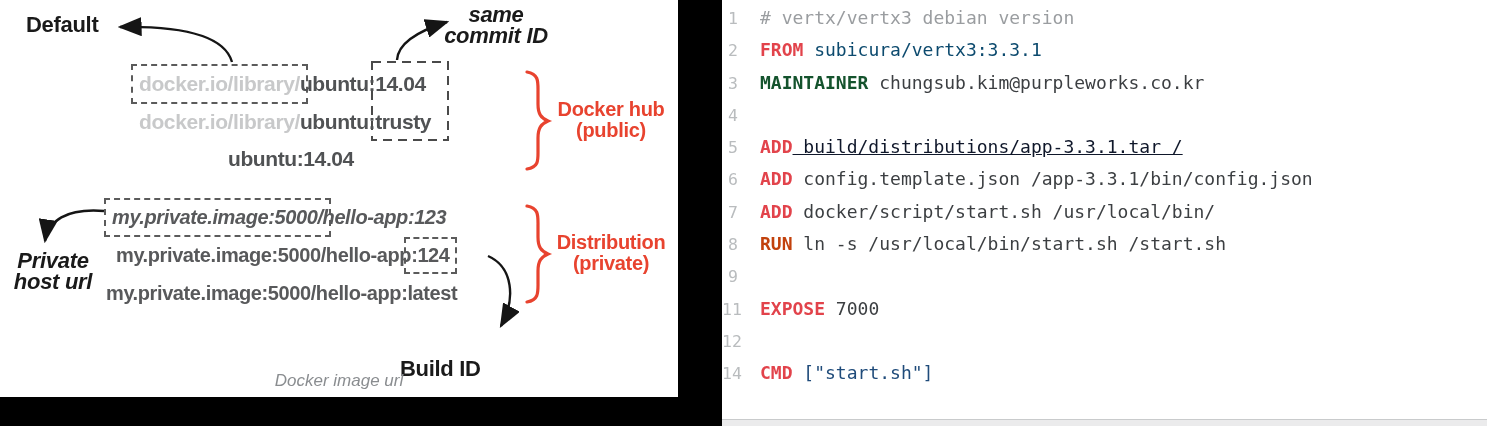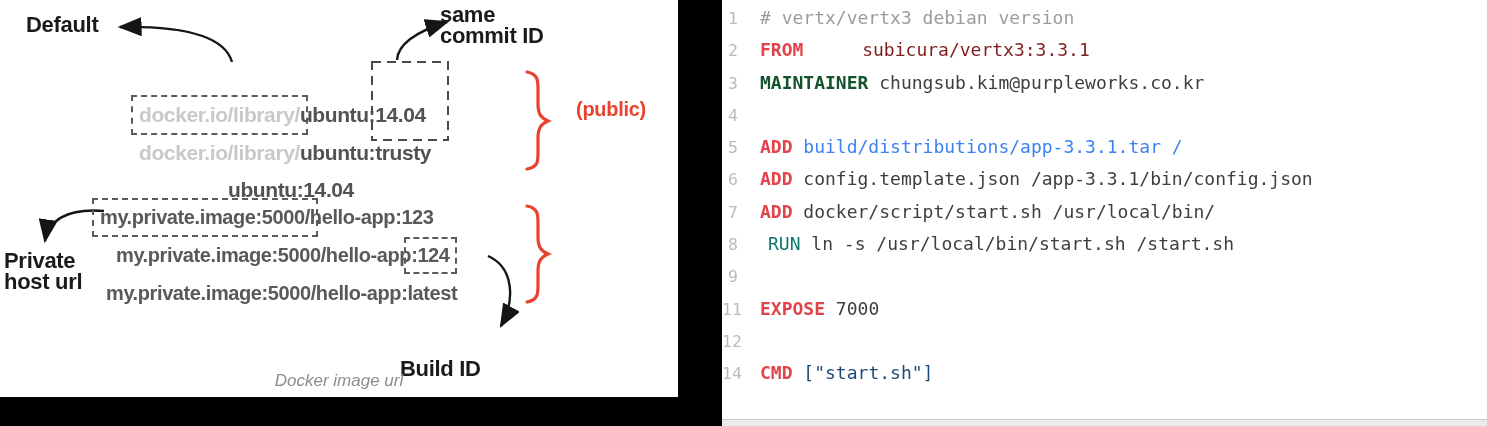--- a/index.html
+++ b/index.html
@@ -4,26 +4,26 @@
 <style>
   html,body{margin:0;padding:0;background:#000;}
   #stage{position:relative;width:1487px;height:426px;background:#000;overflow:hidden;
          font-family:"Liberation Sans",sans-serif;}
 
   
   #diagram{position:absolute;left:0;top:0;width:678px;height:397px;background:#fff;overflow:hidden;}
   #diagram svg{position:absolute;left:0;top:0;}
 
   .dlabel{position:absolute;font-weight:bold;color:#1a1a1a;font-size:22px;letter-spacing:-0.3px;line-height:21px;}
-  .dlabel.center{text-align:left;}
+  .dlabel.center{text-align:center;font-style:italic;}
   .rlabel{position:absolute;font-weight:bold;color:#e8432f;font-size:20px;letter-spacing:-0.3px;
           line-height:21px;text-align:center;}
 
   .drow{position:absolute;white-space:nowrap;font-weight:bold;letter-spacing:-0.4px;}
-  .drow.pub{font-size:21px;margin-top:31px;}
+  .drow.pub{font-size:21px;}
   .drow.prv{font-size:20px;color:#58595b;}
   .seg{display:inline-block;}
   .seg.light{color:#c8c9ca;}
   .seg.dark{color:#505254;}
   .obox{outline:2px dashed #5b5b5b;outline-offset:6px;}
   .obox-tight{outline:2px dashed #5b5b5b;outline-offset:5px;}
 
   #caption{position:absolute;left:0;top:371px;width:678px;text-align:center;
            font-style:italic;color:#8a8d90;font-size:17px;}
 
@@ -75,57 +75,62 @@
     </div>
 
     <div class="dlabel center" style="left:4px;top:250px;width:98px;">
       <div>Private</div>
       <div>host url</div>
     </div>
 
     <div class="dlabel" style="left:400px;top:317px;margin-top:41px;">Build ID</div>
 
     <div class="rlabel" style="left:548px;top:99px;width:126px;">
+      <div>Docker hub</div>
       <div>(public)</div>
     </div>
 
+    <div class="rlabel" style="left:545px;top:232px;width:132px;">
+      <div>Distribution</div>
+      <div>(private)</div>
+    </div>
 
     <div class="drow pub" style="left:139px;top:72px;">
       <span class="seg light obox">docker.io/library/</span><span class="seg dark">ubuntu</span><span class="seg dark">:14.04</span>
     </div>
     <div class="drow pub" style="left:139px;top:110px;">
       <span class="seg light">docker.io/library/</span><span class="seg dark">ubuntu</span><span class="seg dark">:trusty</span>
     </div>
     <div class="drow pub" style="left:228px;top:147px;">
       <span class="seg dark">ubuntu</span><span class="seg dark">:14.04</span>
     </div>
 
-    <div class="drow prv" style="left:100px;top:206px;">
+    <div class="drow prv" style="left:112px;top:206px;font-style:italic;">
       <span class="seg obox">my.private.image:5000/</span><span class="seg">hello-app</span><span class="seg">:123</span>
     </div>
     <div class="drow prv" style="left:116px;top:244px;">
       <span class="seg">my.private.image:5000/</span><span class="seg">hello-app</span><span class="seg obox-tight">:124</span>
     </div>
     <div class="drow prv" style="left:106px;top:282px;">
       <span class="seg">my.private.image:5000/</span><span class="seg">hello-app</span><span class="seg">:latest</span>
     </div>
 
     <div id="caption">Docker image url</div>
   </div>
 
   <div id="code">
     <div id="code-lines">
         <div class="cl"><span class="ln" style="color: rgb(185, 188, 190);">1</span><span class="ct"><span style="color: rgb(154, 157, 160);"># vertx/vertx3 debian version</span></span></div>
-        <div class="cl"><span class="ln" style="color: rgb(185, 188, 190);">2</span><span class="ct"><span style="color: rgb(226, 67, 75); font-weight: bold;">FROM</span><span style="color: #7f1d1d; margin-left: 48px;"> subicura/vertx3:3.3.1</span></span></div>
+        <div class="cl"><span class="ln" style="color: rgb(185, 188, 190);">2</span><span class="ct"><span style="color: rgb(226, 67, 75); font-weight: bold;">FROM</span><span style="color: #0c4a6e;"> subicura/vertx3:3.3.1</span></span></div>
         <div class="cl"><span class="ln" style="color: rgb(185, 188, 190);">3</span><span class="ct"><span style="color: #14532d; font-weight: bold;">MAINTAINER</span><span style="color: rgb(60, 63, 66);"> chungsub.kim@purpleworks.co.kr</span></span></div>
         <div class="cl"><span class="ln" style="color: rgb(185, 188, 190);">4</span><span class="ct"></span></div>
-        <div class="cl"><span class="ln" style="color: rgb(185, 188, 190);">5</span><span class="ct"><span style="color: rgb(226, 67, 75); font-weight: bold;">ADD</span><span style="color: #3b82f6;"> build/distributions/app-3.3.1.tar /</span></span></div>
+        <div class="cl"><span class="ln" style="color: rgb(185, 188, 190);">5</span><span class="ct"><span style="color: rgb(226, 67, 75); font-weight: bold;">ADD</span><span style="color: #0f172a; text-decoration: underline;"> build/distributions/app-3.3.1.tar /</span></span></div>
         <div class="cl"><span class="ln" style="color: rgb(185, 188, 190);">6</span><span class="ct"><span style="color: rgb(226, 67, 75); font-weight: bold;">ADD</span><span style="color: rgb(60, 63, 66);"> config.template.json /app-3.3.1/bin/config.json</span></span></div>
         <div class="cl"><span class="ln" style="color: rgb(185, 188, 190);">7</span><span class="ct"><span style="color: rgb(226, 67, 75); font-weight: bold;">ADD</span><span style="color: rgb(60, 63, 66);"> docker/script/start.sh /usr/local/bin/</span></span></div>
-        <div class="cl"><span class="ln" style="color: rgb(185, 188, 190);">8</span><span class="ct"><span style="color: #0f766e; font-weight: normal; margin-left: 8px;">RUN</span><span style="color: rgb(60, 63, 66);"> ln -s /usr/local/bin/start.sh /start.sh</span></span></div>
+        <div class="cl"><span class="ln" style="color: rgb(185, 188, 190);">8</span><span class="ct"><span style="color: #c2410c; font-weight: bold;">RUN</span><span style="color: rgb(60, 63, 66);"> ln -s /usr/local/bin/start.sh /start.sh</span></span></div>
         <div class="cl"><span class="ln" style="color: rgb(185, 188, 190);">9</span><span class="ct"></span></div>
         <div class="cl"><span class="ln" style="color: rgb(185, 188, 190);">11</span><span class="ct"><span style="color: rgb(226, 67, 75); font-weight: bold;">EXPOSE</span><span style="color: rgb(60, 63, 66);"> 7000</span></span></div>
         <div class="cl"><span class="ln" style="color: rgb(185, 188, 190);">12</span><span class="ct"></span></div>
         <div class="cl"><span class="ln" style="color: rgb(185, 188, 190);">14</span><span class="ct"><span style="color: rgb(226, 67, 75); font-weight: bold;">CMD</span><span style="color: rgb(60, 63, 66);"> </span><span style="color: rgb(31, 75, 122);">["start.sh"]</span></span></div>
       </div>
     <div id="hscroll"></div>
   </div>
 
 </div>
 

